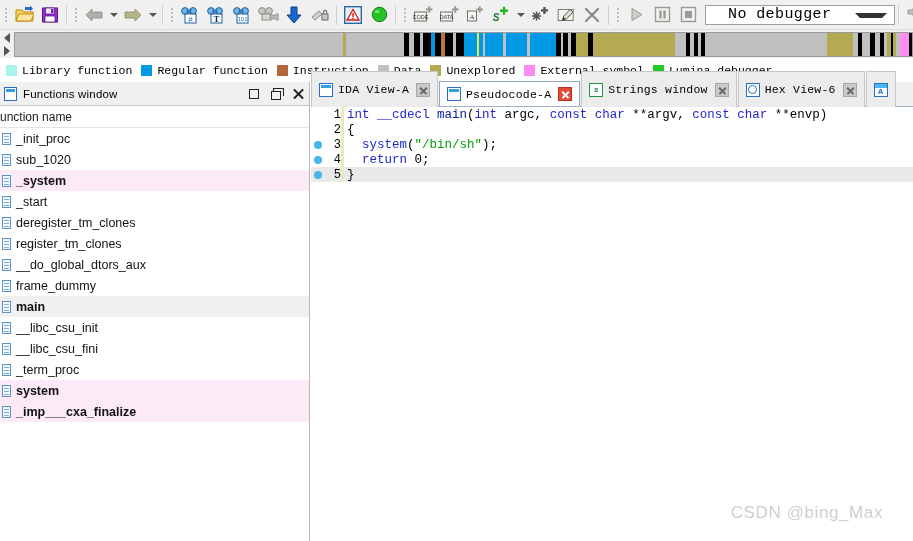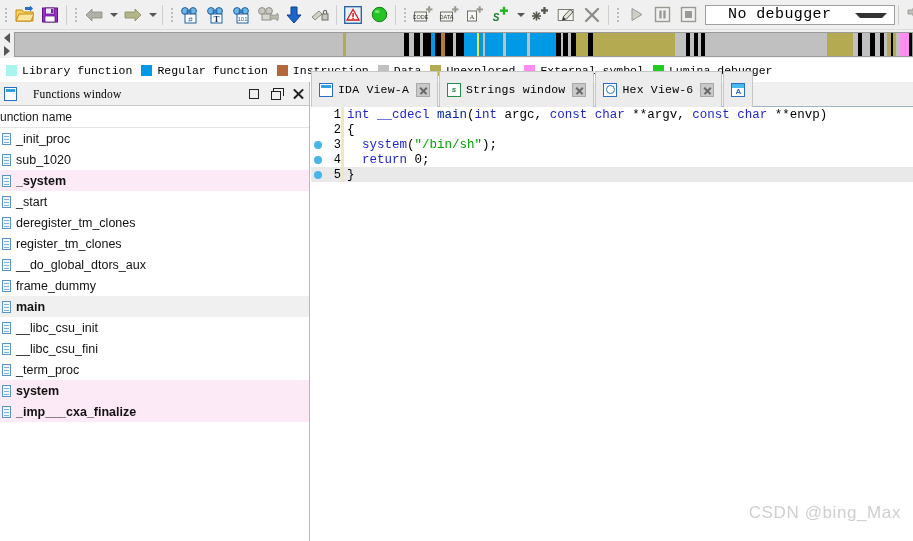--- a/index.html
+++ b/index.html
@@ -95,22 +95,22 @@
   
   .fn-panel {
     position:absolute; left:0; top:82px; width:310px; height:459px;
     background:#fff; border-right:1px solid #b8b8b8;
   }
   .fn-title {
     height:24px; background:#f0f0f0; border-bottom:1px solid #c8c8c8;
     display:flex; align-items:center; padding-left:4px;
   }
   .fn-title .tlabel {
-    font-family:Liberation Serif, serif; font-size:11.5px; color:#000;
-    margin-left:16px; flex:1 1 auto; letter-spacing:0.2px;
+    font-family:Liberation Sans, sans-serif; font-size:11.5px; color:#000;
+    margin-left:6px; flex:1 1 auto; letter-spacing:0.2px;
   }
   .fn-icon-doc {
     width:13px; height:14px; background:#fff; border:1.4px solid #2a6fc4;
     position:relative; flex:0 0 auto;
   }
   .fn-icon-doc::before {
     content:""; position:absolute; left:1px; top:1px; right:1px; height:3px;
     background:#35a0e0;
   }
   .wbtn { width:22px; height:20px; display:flex; align-items:center; justify-content:center; flex:0 0 auto; }
@@ -220,21 +220,21 @@
   }
   .gutterbar { width:3px; flex:0 0 auto; height:15px; background:#ede8c0; margin-right:3px; }
   .ctext { flex:1 1 auto; color:#000; }
   .k   { color:#2025d0; }
   .fnm { color:#00229b; }
   .str { color:#00a000; }
   .num { color:#000000; }
   .pun { color:#000000; }
 
   .watermark {
-    position:absolute; right:12px; bottom:18px;
+    position:absolute; right:30px; bottom:18px;
     font-family:"Liberation Sans", sans-serif; font-size:17px; color:#cfcfcf;
     letter-spacing:0.6px; user-select:none;
   }
 </style>
 </head>
 <body>
 
 <div id="app">
 
   <div class="toolbar">
@@ -635,20 +635,25 @@
     </div>
   </div>
 
   <div class="right-area">
     <div class="tabstrip" id="tabstrip">
         <div class="tab">
           <span class="ti ti-doc"></span>
           <span class="tlab">IDA View-A</span>
           <span class="tab-x"></span>
         </div>
+        <div class="tab active">
+          <span class="ti ti-doc"></span>
+          <span class="tlab">Pseudocode-A</span>
+          <span class="tab-x"></span>
+        </div>
         <div class="tab">
           <span class="ti ti-str">s</span>
           <span class="tlab">Strings window</span>
           <span class="tab-x"></span>
         </div>
         <div class="tab">
           <span class="ti ti-hex"></span>
           <span class="tlab">Hex View-6</span>
           <span class="tab-x"></span>
         </div>

